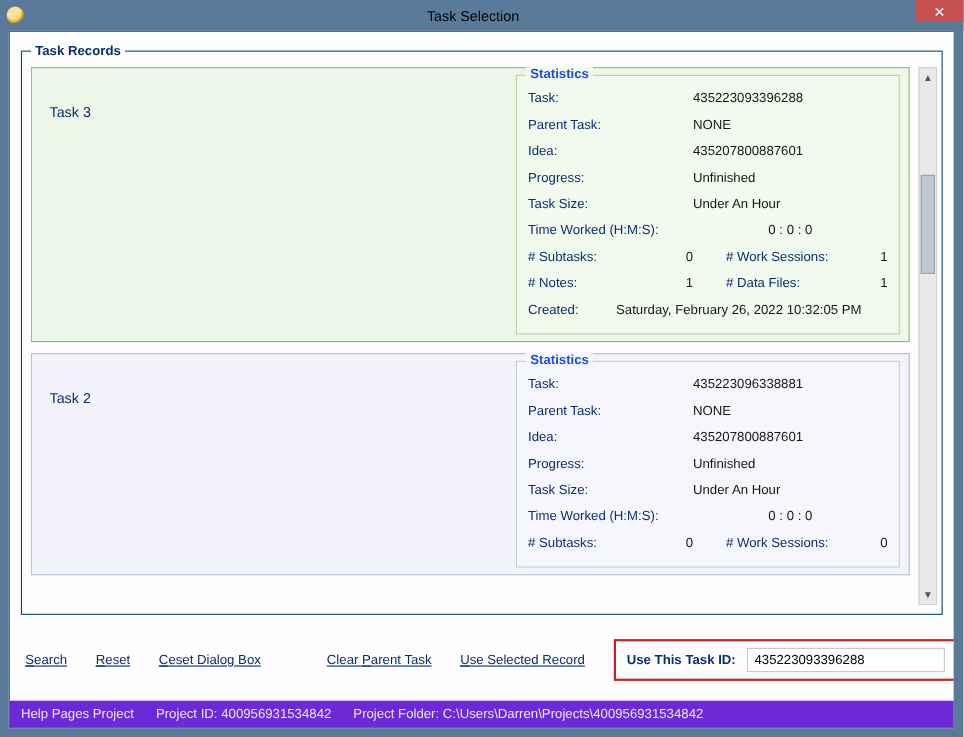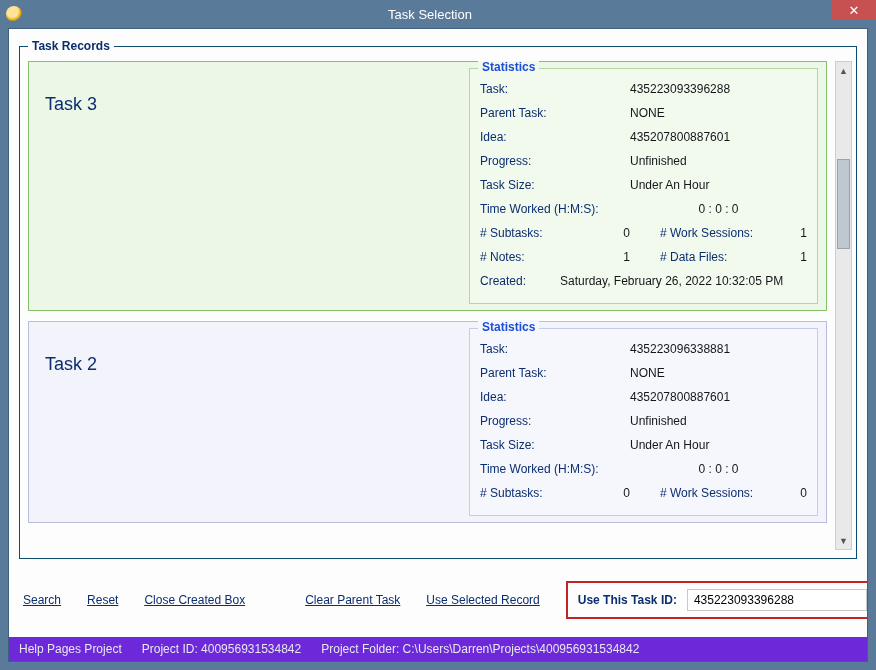--- a/index.html
+++ b/index.html
@@ -23,21 +23,21 @@
     position: relative;
   }
   .titlebar .app-icon {
     width: 16px; height: 16px;
     margin: 0 6px;
     background: radial-gradient(circle at 40% 35%, #ffe39a 0 40%, #e6a700 60%, transparent 70%);
     border-radius: 50%;
   }
   .titlebar .title {
     flex: 1; text-align: center;
-    color: #ffffff;
+    color: #000000;
     font-size: 13px;
     pointer-events: none;
   }
   .titlebar .close-btn {
     width: 44px; height: 20px;
     background: #c75050;
     color: #fff;
     display: flex; align-items: center; justify-content: center;
     font-size: 13px;
     margin-top: -8px;
@@ -118,21 +118,21 @@
     background: #edf7e7;
   }
   .record.normal {
     border-color: #b7bddc;
     background: #f2f3fb;
   }
   .record .left {
     width: 440px;
     padding: 32px 16px 8px 16px;
     color: #0b2e6f;
-    font-size: 18px;
+    font-size: 13px;
   }
   .record .stats-fs {
     flex: 1;
     margin: 6px 8px 6px 0;
     border: 1px solid;
     padding: 8px 10px 10px 10px;
     position: relative;
     font-size: 12px;
   }
   .record.selected .stats-fs { border-color: #b5d6a0; background: #f2faee; }
@@ -314,21 +314,21 @@
               <div class="thumb"></div>
             </div>
             <div class="arrow down">▼</div>
           </div>
         </div>
       </fieldset>
 
       <div class="action-bar">
         <span class="link"><span></span><span class="ul">S</span><span>earch</span></span>
         <span class="link"><span></span><span class="ul">R</span><span>eset</span></span>
-        <span class="link"><span></span><span class="ul">C</span><span>lose Created Box</span></span>
+        <span class="link"><span></span><span class="ul">C</span><span>eset Dialog Box</span></span>
         <span class="spacer"></span>
         <span class="link"><span>Clear </span><span class="ul">P</span><span>arent Task</span></span>
         <span class="link"><span></span><span class="ul">U</span><span>se Selected Record</span></span>
 
         <div class="use-group">
           <span class="lbl">Use This Task ID:</span>
           <input type="text" value="435223093396288" style="">
         </div>
       </div>
 

